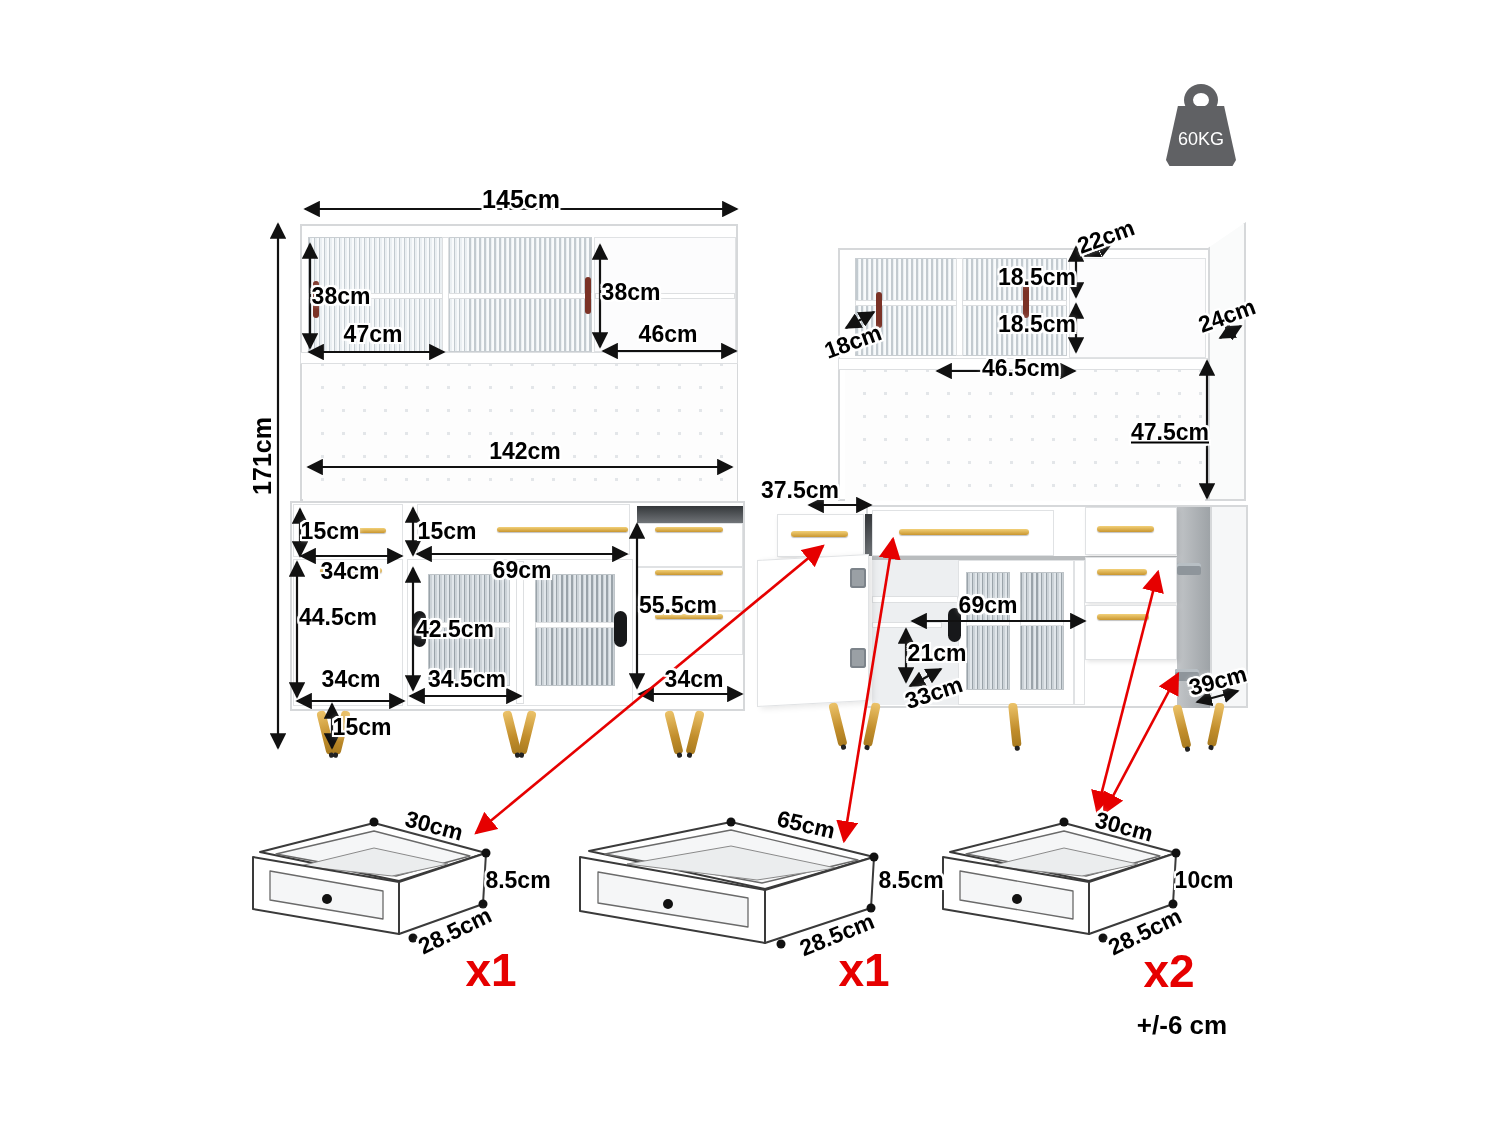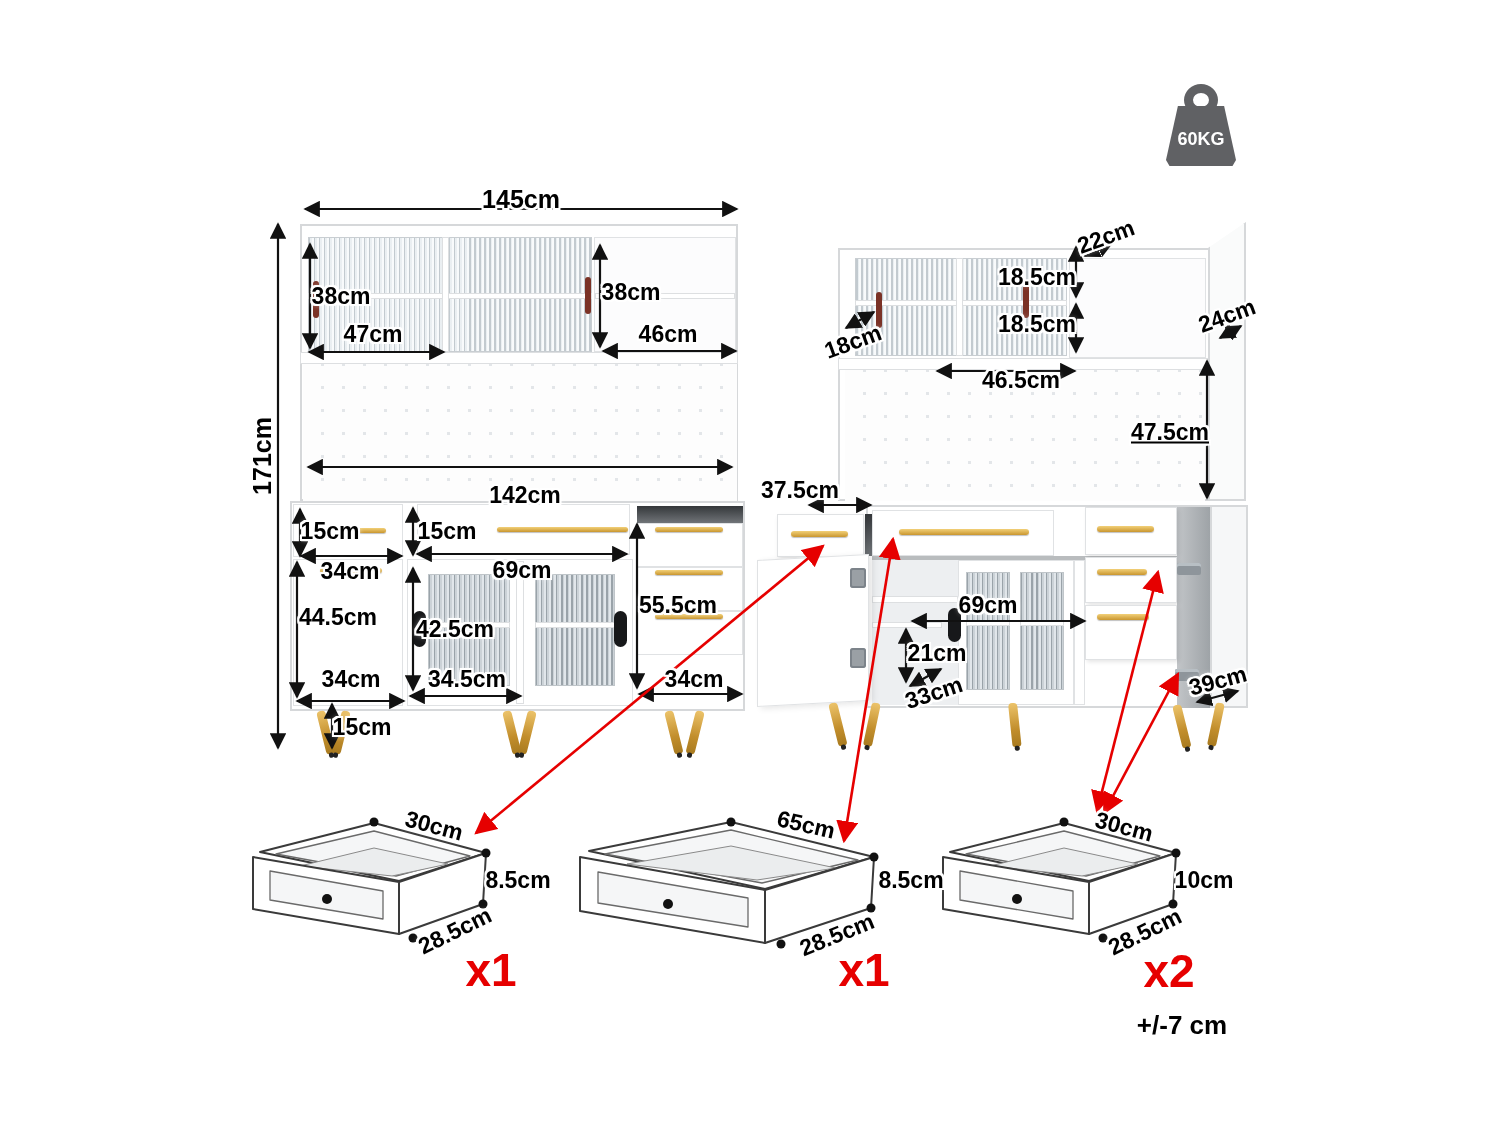--- a/index.html
+++ b/index.html
@@ -48,21 +48,21 @@
   .dim{stroke:#111;stroke-width:2.2;fill:none;}
   .red{stroke:#e60000;stroke-width:2.6;fill:none;}
   .drawline{stroke:#3a3a3a;stroke-width:2;fill:#ffffff;stroke-linejoin:round;}
   .drawline-light{stroke:#6a6a6a;stroke-width:1.3;fill:#f5f6f7;stroke-linejoin:round;}
   .floor{stroke:#8a8a8a;stroke-width:1;fill:#ebedee;}
   .dot{fill:#111;}
   
   .wring{position:absolute;width:34px;height:32px;border:9px solid #606164;border-radius:50%;box-sizing:border-box;}
   .wbody{position:absolute;width:70px;height:60px;background:#606164;
      clip-path:polygon(17% 0,83% 0,100% 90%,95% 100%,5% 100%,0 90%);}
-  .wtext{position:absolute;font-weight:bold;font-size:18px;color:#fff;white-space:nowrap;
+  .wtext{position:absolute;font-weight:normal;font-size:18px;color:#fff;white-space:nowrap;
      transform:translate(-50%,-50%);z-index:5;}
 </style>
 </head>
 <body>
 
 <div id="canvas">
 
   <div>
     <div class="panel" style="left:300px;top:224px;width:438px;height:277px;"></div>
     <div class="reeded" style="left:308px;top:237px;width:284px;height:115px;"></div>
@@ -264,39 +264,39 @@
     <div class="wbody" style="left:1166px;top:106px;"></div>
     <div class="wtext" style="left:1201px;top:139px;">60KG</div>
   </div>
 
   <div class="lbl lbl-lg" style="left:521px;top:199px;">145cm</div>
   <div class="lbl lbl-lg" style="left:262px;top:456px;--r:-90deg;">171cm</div>
   <div class="lbl" style="left:341px;top:296px;">38cm</div>
   <div class="lbl" style="left:373px;top:334px;">47cm</div>
   <div class="lbl" style="left:631px;top:292px;">38cm</div>
   <div class="lbl" style="left:668px;top:334px;">46cm</div>
-  <div class="lbl" style="left:525px;top:451px;margin-top:44px;">142cm</div>
+  <div class="lbl" style="left:525px;top:451px;">142cm</div>
   <div class="lbl" style="left:330px;top:531px;">15cm</div>
   <div class="lbl" style="left:350px;top:571px;">34cm</div>
   <div class="lbl" style="left:338px;top:617px;">44.5cm</div>
   <div class="lbl" style="left:351px;top:679px;">34cm</div>
   <div class="lbl" style="left:447px;top:531px;">15cm</div>
   <div class="lbl" style="left:522px;top:570px;">69cm</div>
   <div class="lbl" style="left:455px;top:629px;">42.5cm</div>
   <div class="lbl" style="left:467px;top:679px;">34.5cm</div>
   <div class="lbl" style="left:678px;top:605px;">55.5cm</div>
   <div class="lbl" style="left:694px;top:679px;">34cm</div>
   <div class="lbl" style="left:362px;top:727px;">15cm</div>
 
   <div class="lbl" style="left:1106px;top:237px;--r:-20deg;">22cm</div>
   <div class="lbl" style="left:1037px;top:277px;">18.5cm</div>
   <div class="lbl" style="left:1037px;top:324px;">18.5cm</div>
   <div class="lbl" style="left:853px;top:342px;--r:-20deg;">18cm</div>
   <div class="lbl" style="left:1227px;top:316px;--r:-20deg;">24cm</div>
-  <div class="lbl" style="left:1021px;top:380px;text-align:right;">46.5cm</div>
+  <div class="lbl" style="left:1021px;top:368px;text-align:right;">46.5cm</div>
   <div class="lbl" style="left:1170px;top:432px;text-decoration:underline;">47.5cm</div>
   <div class="lbl" style="left:800px;top:490px;">37.5cm</div>
   <div class="lbl" style="left:988px;top:605px;">69cm</div>
   <div class="lbl" style="left:937px;top:653px;">21cm</div>
   <div class="lbl" style="left:934px;top:693px;--r:-18deg;">33cm</div>
   <div class="lbl" style="left:1218px;top:681px;--r:-15deg;">39cm</div>
 
   <div class="lbl" style="left:434px;top:826px;--r:15deg;">30cm</div>
   <div class="lbl" style="left:518px;top:880px;">8.5cm</div>
   <div class="lbl" style="left:455px;top:931px;--r:-26deg;">28.5cm</div>
@@ -305,14 +305,14 @@
   <div class="lbl" style="left:806px;top:825px;--r:13deg;">65cm</div>
   <div class="lbl" style="left:911px;top:880px;">8.5cm</div>
   <div class="lbl" style="left:837px;top:935px;--r:-22deg;">28.5cm</div>
   <div class="lbl qty" style="left:864px;top:970px;">x1</div>
 
   <div class="lbl" style="left:1124px;top:827px;--r:15deg;">30cm</div>
   <div class="lbl" style="left:1204px;top:880px;">10cm</div>
   <div class="lbl" style="left:1145px;top:932px;--r:-26deg;">28.5cm</div>
   <div class="lbl qty" style="left:1169px;top:971px;">x2</div>
 
-  <div class="lbl tol" style="left:1182px;top:1025px;">+/-7 cm</div>
+  <div class="lbl tol" style="left:1182px;top:1025px;">+/-6 cm</div>
 </div>
 
 </body></html>

